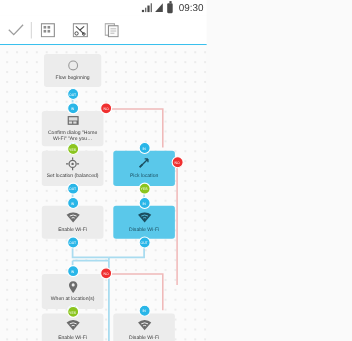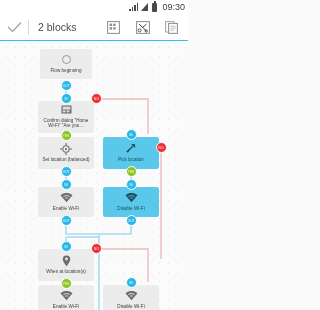--- a/index.html
+++ b/index.html
@@ -125,21 +125,20 @@
     <span class="sb-time">09:30</span>
   </div>
 
   <div class="toolbar">
     <div class="tb-check">
       <svg width="15" height="12" viewBox="0 0 15 12">
         <path d="M1 6 L5.5 10.5 L14 1.5" fill="none" stroke="#9e9e9e" stroke-width="1.2"></path>
       </svg>
     </div>
     <div class="tb-divider"></div>
-    <div class="tb-title">2 blocks</div>
     <div class="tb-icons">
       <div class="tb-btn">
         <svg width="13" height="13" viewBox="0 0 13 13">
           <rect x="0.6" y="0.6" width="11.8" height="11.8" fill="none" stroke="#8d8d8d" stroke-width="1"></rect>
           <rect x="2.6" y="2.6" width="2.4" height="2.4" fill="#8d8d8d"></rect>
           <rect x="6.2" y="2.6" width="2.4" height="2.4" fill="#8d8d8d"></rect>
           <rect x="2.6" y="6.2" width="2.4" height="2.4" fill="#8d8d8d"></rect>
           <rect x="6.2" y="6.2" width="2.4" height="2.4" fill="#8d8d8d"></rect>
         </svg>
       </div>

